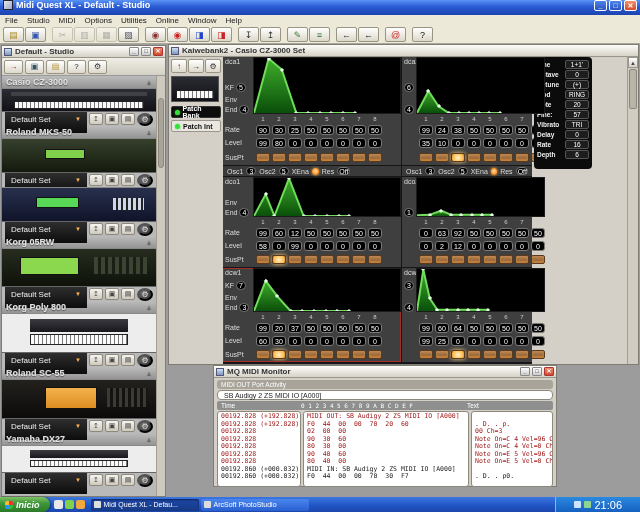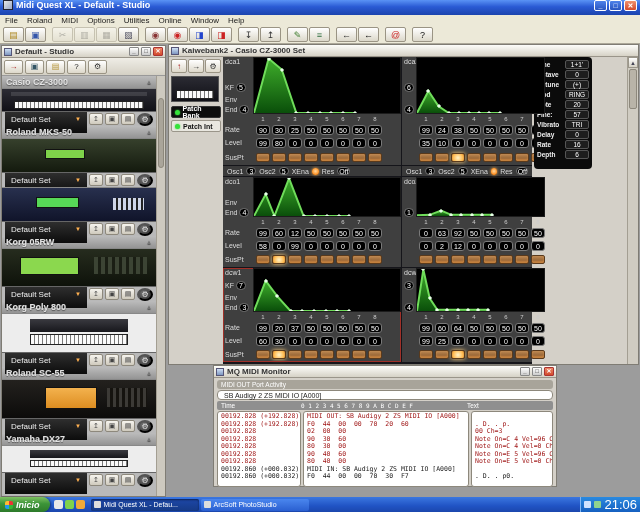--- a/index.html
+++ b/index.html
@@ -149,41 +149,41 @@
     display:flex;align-items:center;gap:3px;box-shadow:1px 0 2px rgba(0,0,0,.4);}
   .winflag{width:8px;height:8px;background:conic-gradient(#e33 0 25%,#3b3 0 50%,#29e 0 75%,#fb3 0 100%);
     border-radius:2px;}
   .quick{display:flex;gap:2px;align-items:center;padding:0 4px;}
   .qicon{width:9px;height:9px;border-radius:2px;}
   .taskbtn{width:108px;height:12px;margin-left:2px;border-radius:2px;background:linear-gradient(#4a86ee,#2a5fd0);
     color:#fff;font-size:7px;display:flex;align-items:center;gap:3px;padding:0 3px;overflow:hidden;white-space:nowrap;}
   .taskbtn.active{background:linear-gradient(#1d47a8,#163а86);background:linear-gradient(#1d47a8,#163a86);box-shadow:inset 0 1px 2px rgba(0,0,0,.5);}
   .taskicon{width:7px;height:7px;flex:0 0 auto;background:#ddd;border-radius:1px;}
   .tray{margin-left:auto;height:15px;background:linear-gradient(#2a8ae0,#1560c0);border-left:1px solid #7fb6f5;
-    display:flex;align-items:center;gap:3px;padding:0 3px;color:#fff;font-size:13px;}
+    display:flex;align-items:center;gap:3px;padding:0 18px;color:#fff;font-size:11px;}
   .tricon{width:7px;height:7px;border-radius:1px;background:#cfe3ff;}
 </style>
 </head>
 <body>
 
 <div class="screen">
 
   <div class="main-titlebar">
     <span class="app-icon"></span>
     <span>Midi Quest XL - Default - Studio</span>
     <span class="win-btns">
       <span class="wbtn">_</span>
       <span class="wbtn">□</span>
       <span class="wbtn close">✕</span>
     </span>
   </div>
 
   <div class="menubar" id="menubar">
       <span>File</span>
-      <span>Roland</span>
+      <span>Studio</span>
       <span>MIDI</span>
       <span>Options</span>
       <span>Utilities</span>
       <span>Online</span>
       <span>Window</span>
       <span>Help</span>
     </div>
 
   <div class="toolbar" id="toolbar">
       <button class="tbtn">

